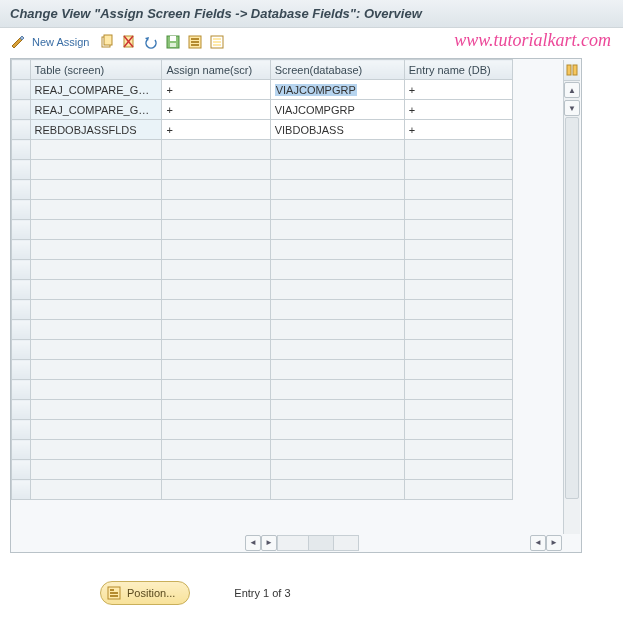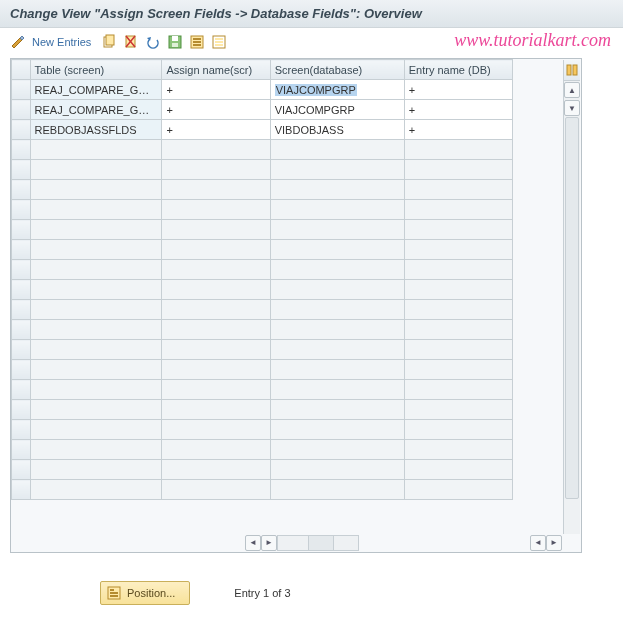--- a/index.html
+++ b/index.html
@@ -179,21 +179,21 @@
     align-items: center;
   }
   .position-btn {
     margin-left: 100px;
     display: inline-flex;
     align-items: center;
     gap: 6px;
     padding: 2px 14px 2px 6px;
     background: linear-gradient(to bottom, #fdefc3, #f8e29a);
     border: 1px solid #c9af5a;
-    border-radius: 2px;
+    border-radius: 12px;
     color: #5a4a1e;
     height: 18px;
     font-size: 11px;
   }
   .entry-text {
     margin-left: 44px;
     color: #333;
     font-size: 11px;
   }
   
@@ -204,21 +204,21 @@
 
 <div class="title-bar">Change View "Assign Screen Fields -&gt; Database Fields": Overview</div>
 
 <div class="toolbar">
   <span class="icon">
     <svg width="16" height="16">
         <path d="M2 12 L10 4 L12 6 L4 14 Z" fill="#d9a23a" stroke="#a06f1a"></path>
         <path d="M10 4 L12 2 L14 4 L12 6 Z" fill="#9fb9d8" stroke="#5e7fa6"></path>
       </svg>
   </span>
-  <span class="txt">New Entries</span>
+  <span class="txt">New Assign</span>
 
   <span class="icon">
     <svg width="16" height="16">
         <rect x="3" y="3" width="8" height="10" fill="#fff" stroke="#b58b2f"></rect>
         <rect x="5" y="1" width="8" height="10" fill="#ffe9a8" stroke="#b58b2f"></rect>
       </svg>
   </span>
   <span class="icon">
     <svg width="16" height="16">
         <rect x="3" y="2" width="9" height="11" fill="#ffe9a8" stroke="#b58b2f"></rect>

